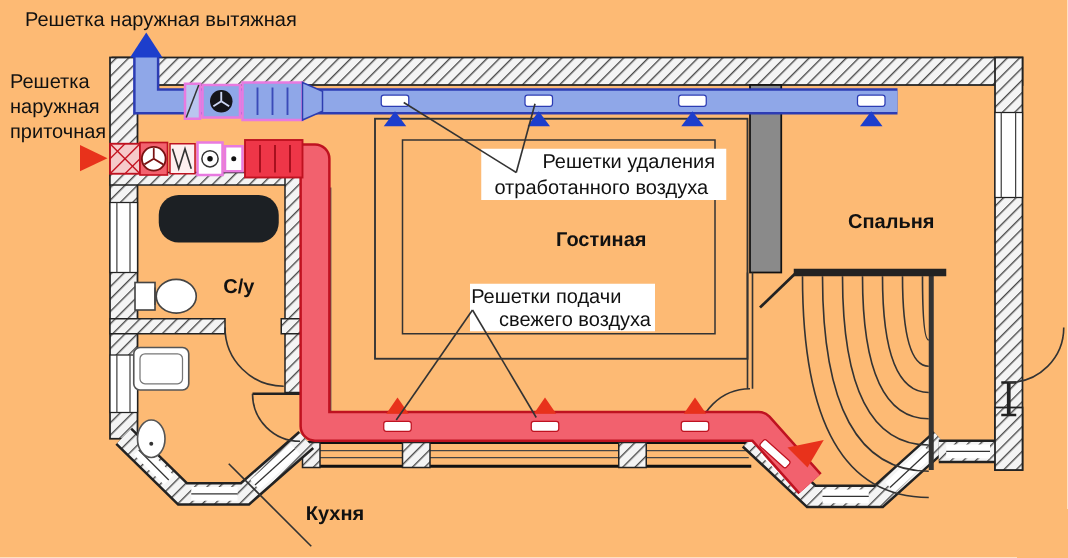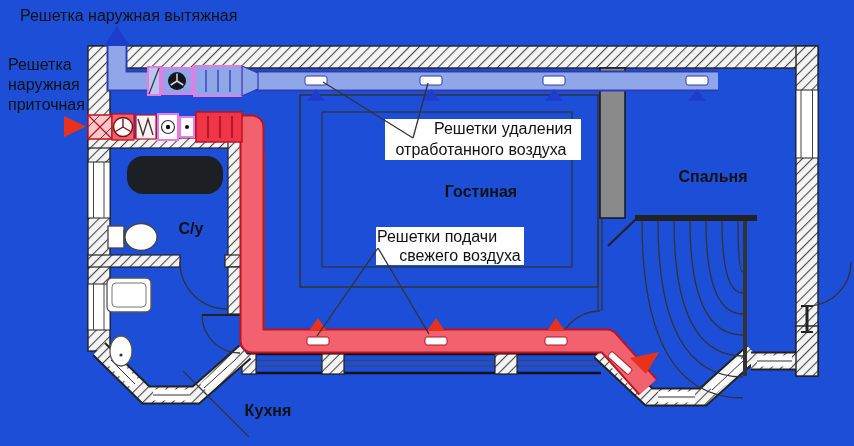--- a/index.html
+++ b/index.html
@@ -1,16 +1,16 @@
 <!DOCTYPE html>
 <html style="--exhaust-duct: #8fa7e8; --exhaust-outline: #2c3cb4; --exhaust-accent: #1d3ecc; --supply-duct: #f2616e; --supply-strong: #ee3648; --supply-outline: #bf1220; --supply-accent: #e8321b; --equipment-frame: #e87ae0;"><head>
 <meta charset="utf-8">
 <style>
   html,body{margin:0;padding:0;background:#fff;}
-  .stage{position:relative;width:854px;height:446px;background:#1d4ed8;overflow:hidden;}
+  .stage{position:relative;width:854px;height:446px;background:#fdba74;overflow:hidden;}
   svg{display:block;}
   .t{font-family:"Liberation Sans",sans-serif;font-size:16px;fill:#111;}
   .t-bold{font-weight:bold;}
   .leader{stroke:#333;stroke-width:1.3;fill:none;}
   .thinline{stroke:#333;stroke-width:1.3;fill:none;}
   .wall-edge{stroke:#222;fill:none;}
   .duct-ex-out{stroke:var(--exhaust-outline);fill:none;}
   .duct-ex{stroke:var(--exhaust-duct);fill:none;}
   .duct-su-out{stroke:var(--supply-outline);fill:none;}
   .duct-su{stroke:var(--supply-duct);fill:none;}

